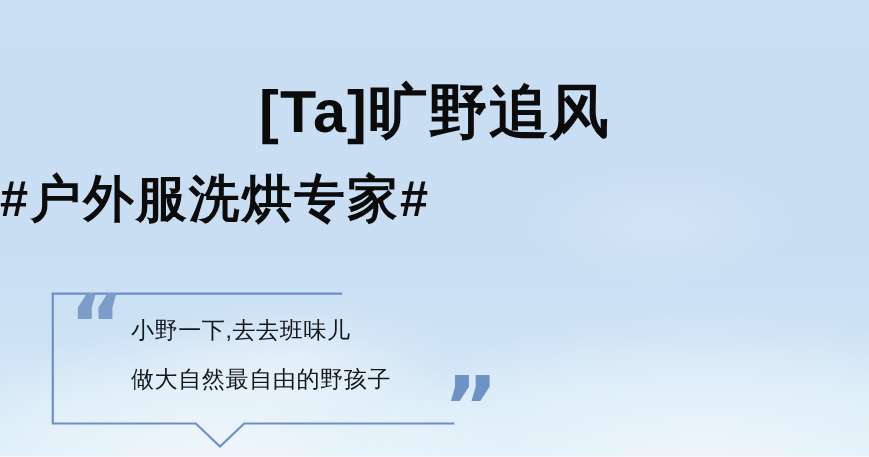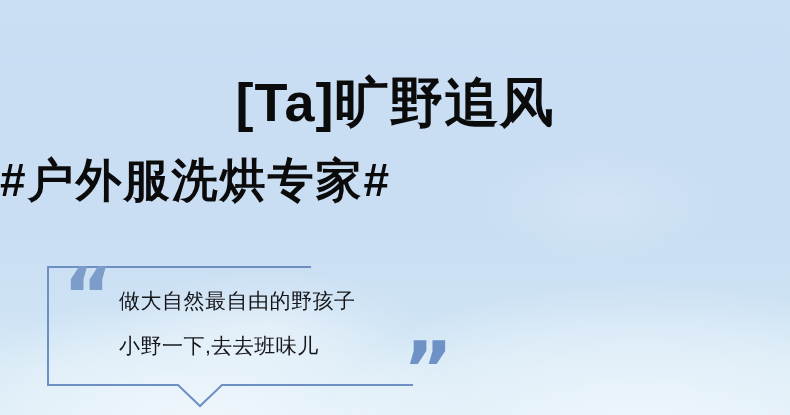--- a/index.html
+++ b/index.html
@@ -177,19 +177,19 @@
 
         <path d="M 264 1 L 1 1 L 1 119 L 131 119 L 153 140 L 175 119 L 366 119" stroke="#6e8fc4" stroke-width="2" stroke-linejoin="miter" stroke-linecap="butt" fill="none"></path>
       </svg>
     </div>
 
     <div class="quote-mark quote-open">“</div>
 
     <div class="quote-mark quote-close">”</div>
 
     <div class="quote-lines">
+      <div class="quote-line">小野一下,去去班味儿</div>
       <div class="quote-line">做大自然最自由的野孩子</div>
-      <div class="quote-line">小野一下,去去班味儿</div>
     </div>
 
   </div>
 
 </div>
 
 </body></html>

